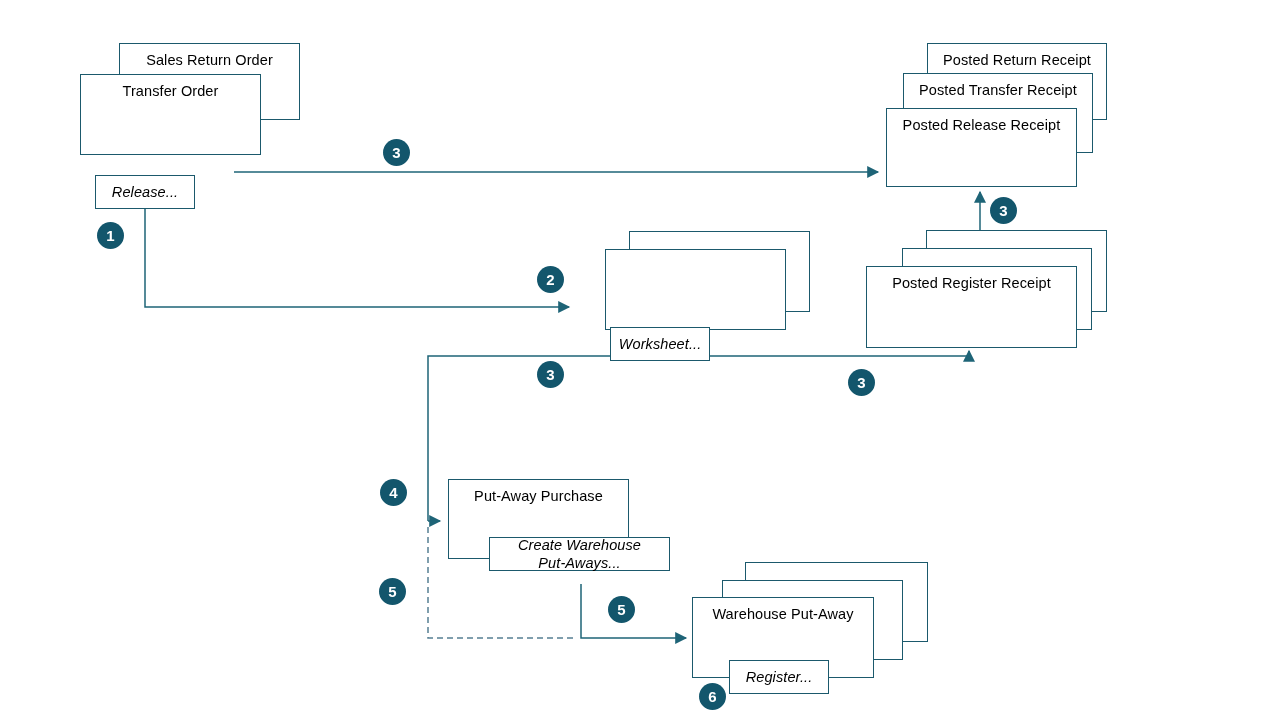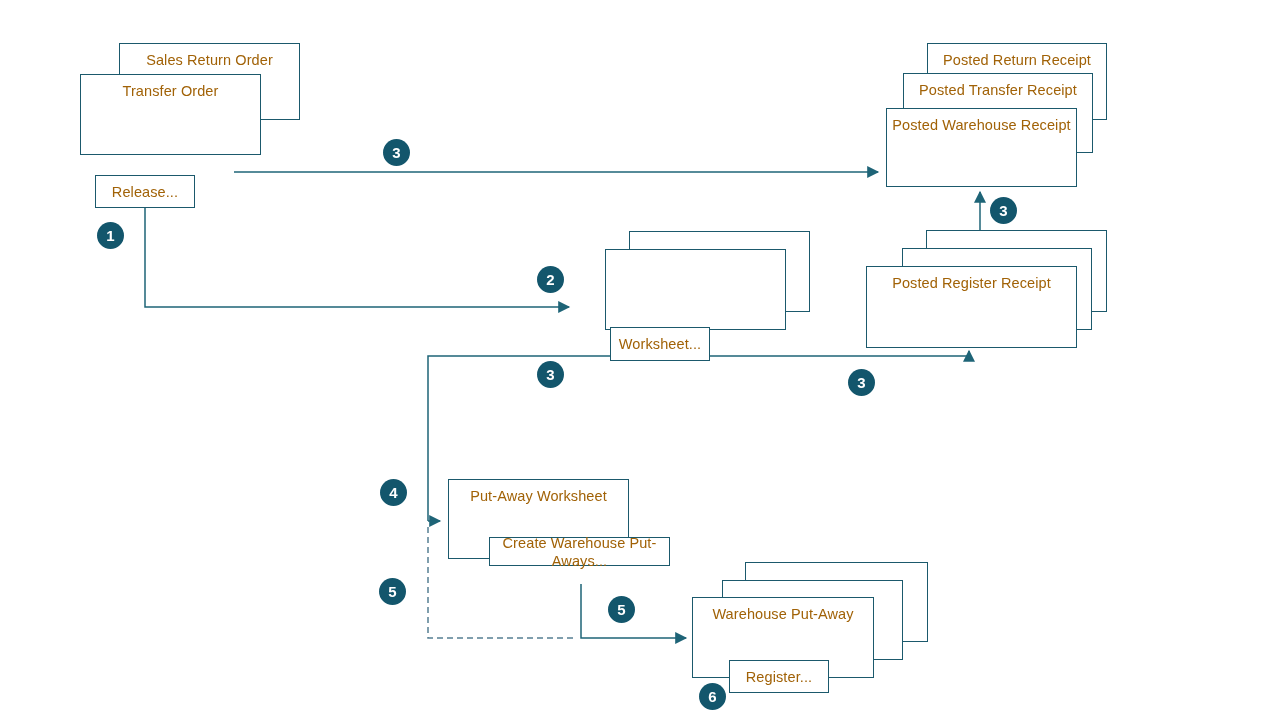--- a/index.html
+++ b/index.html
@@ -4,25 +4,25 @@
 <style>
   html,body{margin:0;padding:0;background:#ffffff;}
   .canvas{
     position:relative;width:1280px;height:720px;background:#ffffff;
     font-family:"Liberation Sans",sans-serif;overflow:hidden;
   }
   svg.lines{position:absolute;left:0;top:0;}
   .box{
     position:absolute;background:#ffffff;border:1.5px solid #1b596c;
     box-sizing:border-box;text-align:center;padding-top:8px;
-    font-size:14.5px;color:#a16207;letter-spacing:.1px;
+    font-size:14.5px;color:#000000;letter-spacing:.1px;
   }
   .action{
     display:flex;align-items:center;justify-content:center;
-    padding:0;line-height:18px;
+    padding:16px;line-height:18px;font-style:italic;
   }
   .badge{
     position:absolute;width:27px;height:27px;border-radius:50%;
     background:#13566c;color:#ffffff;display:flex;align-items:center;
     justify-content:center;font-size:15px;font-weight:600;
   }
 </style>
 </head>
 <body>
 
@@ -49,31 +49,31 @@
 
     <path d="M581 584 L581 638 L686 638" stroke="#1e6477" stroke-width="1.5" fill="none" marker-end="url(#arw)"></path>
   </svg>
 
   <div class="box" style="left:119px;top:43px;width:181px;height:77px">Sales Return Order</div>
   <div class="box" style="left:80px;top:74px;width:181px;height:81px">Transfer Order</div>
   <div class="box action" style="left:95px;top:175px;width:100px;height:33px">Release...</div>
 
   <div class="box" style="left:927px;top:43px;width:180px;height:77px">Posted Return Receipt</div>
   <div class="box" style="left:903px;top:73px;width:190px;height:80px">Posted Transfer Receipt</div>
-  <div class="box" style="left:886px;top:108px;width:191px;height:79px">Posted Warehouse Receipt</div>
+  <div class="box" style="left:886px;top:108px;width:191px;height:79px">Posted Release Receipt</div>
 
   <div class="box" style="left:629px;top:231px;width:181px;height:81px"></div>
   <div class="box" style="left:605px;top:249px;width:181px;height:81px"></div>
   <div class="box action" style="left:610px;top:327px;width:100px;height:34px">Worksheet...</div>
 
   <div class="box" style="left:926px;top:230px;width:181px;height:82px"></div>
   <div class="box" style="left:902px;top:248px;width:190px;height:82px"></div>
   <div class="box" style="left:866px;top:266px;width:211px;height:82px">Posted Register Receipt</div>
 
-  <div class="box" style="left:448px;top:479px;width:181px;height:80px">Put-Away Worksheet</div>
+  <div class="box" style="left:448px;top:479px;width:181px;height:80px">Put-Away Purchase</div>
   <div class="box action" style="left:489px;top:537px;width:181px;height:29px">Create Warehouse Put-Aways...</div>
 
   <div class="box" style="left:745px;top:562px;width:183px;height:80px"></div>
   <div class="box" style="left:722px;top:580px;width:181px;height:80px"></div>
   <div class="box" style="left:692px;top:597px;width:182px;height:81px">Warehouse Put-Away</div>
   <div class="box action" style="left:729px;top:660px;width:100px;height:33px">Register...</div>
 
   <div class="badge" style="left:97px;top:222px">1</div>
   <div class="badge" style="left:537px;top:266px">2</div>
   <div class="badge" style="left:383px;top:139px">3</div>

